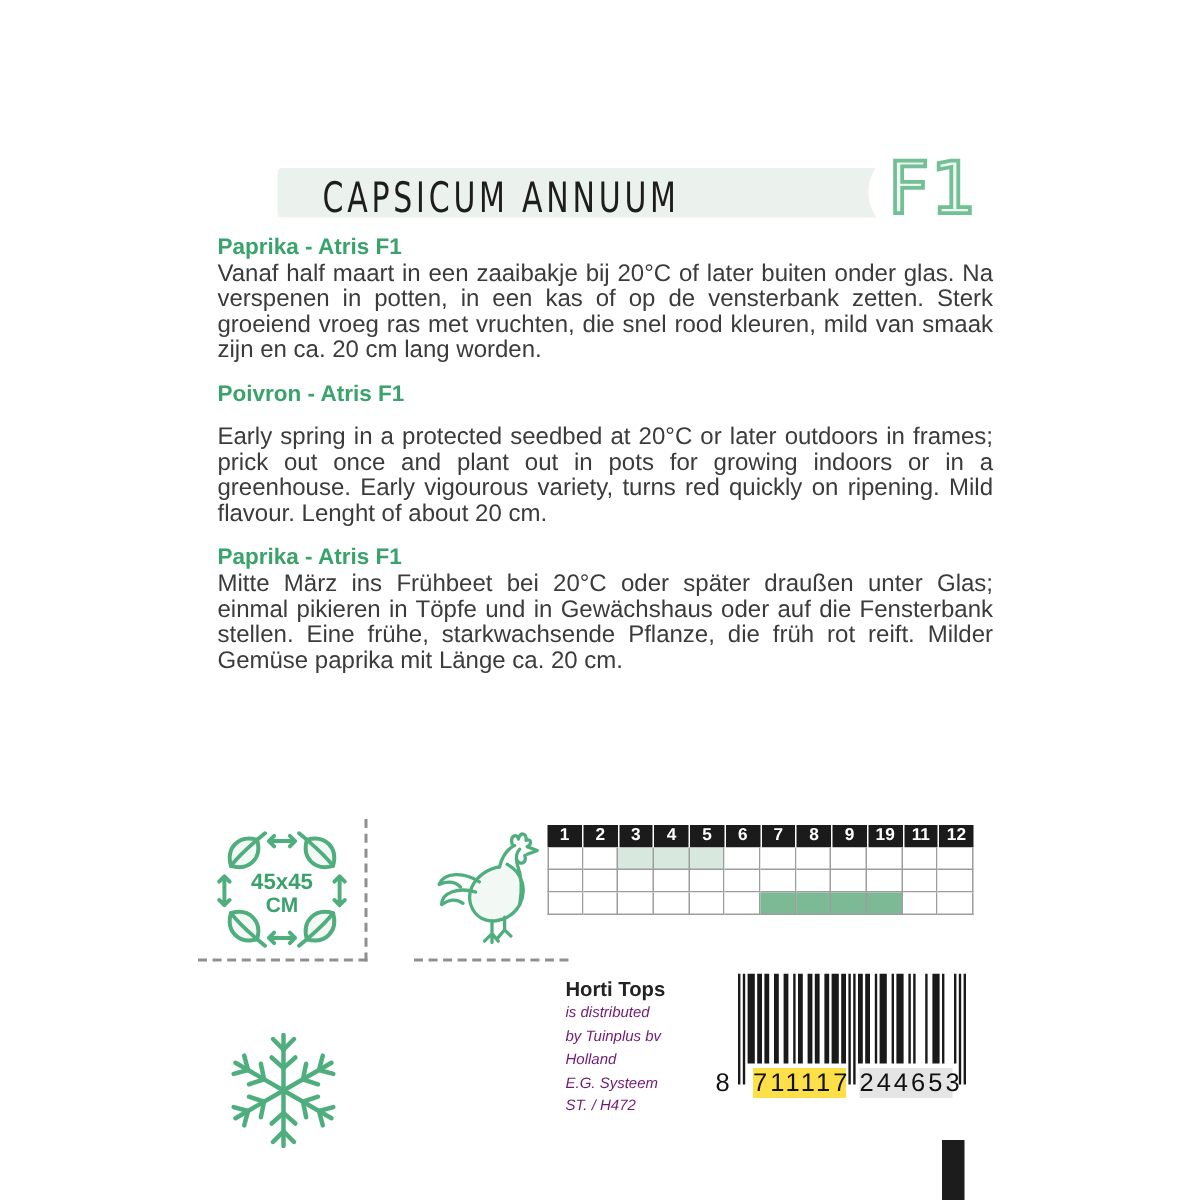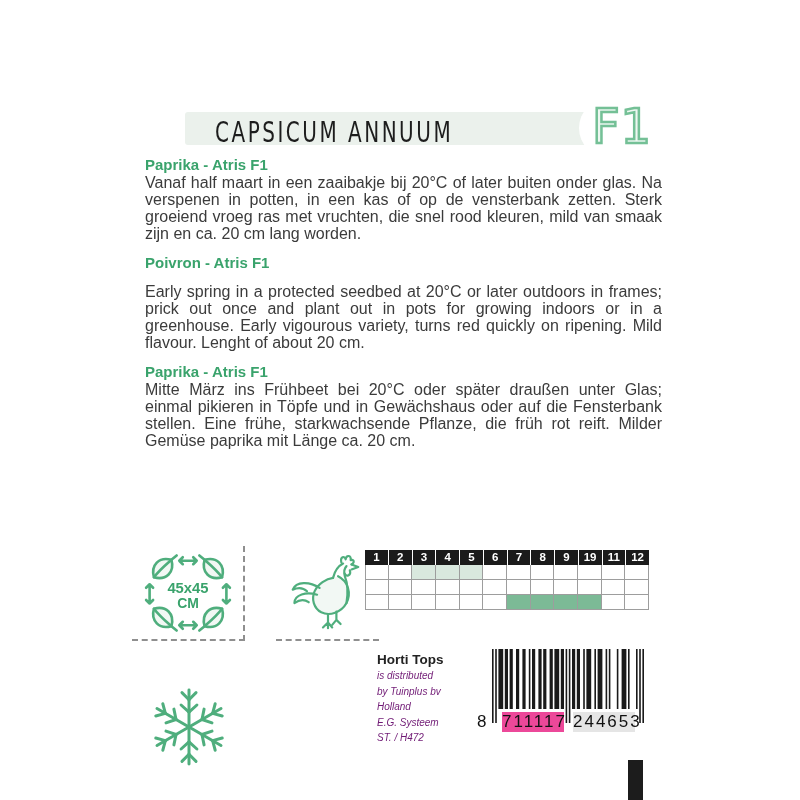--- a/index.html
+++ b/index.html
@@ -52,21 +52,21 @@
   .distributor { position:absolute; left:377px; top:651px; width:110px; }
   .distributor .name { font-size:13.5px; font-weight:bold; color:#222; line-height:17px; }
   .distributor .line { font-size:10px; color:#701a75; line-height:15.5px;font-style:italic; }
 
   
   .barcode { position:absolute; left:492px; top:649px; width:160px; height:90px; }
   .barcode-digits { position:absolute; top:60px; left:0; width:160px; height:22px;
     font-family:"Liberation Sans", sans-serif; font-size:17px; color:#111; }
   .bd-first { position:absolute; left:-15px; top:3px; }
   .bd-left  { position:absolute; left:10px; top:3px; width:62px; text-align:center;
-    background:#ec4899; letter-spacing:2px; }
+    background:#fde047; letter-spacing:2px; }
   .bd-right { position:absolute; left:81px; top:3px; width:62px; text-align:right;
     background:#e5e5e5; letter-spacing:2px; }
 
   .reg-mark { position:absolute; left:628px; top:760px; width:15px; height:40px; background:#1c1c1c; }
 </style>
 </head>
 <body>
 
 <div id="page">
 

